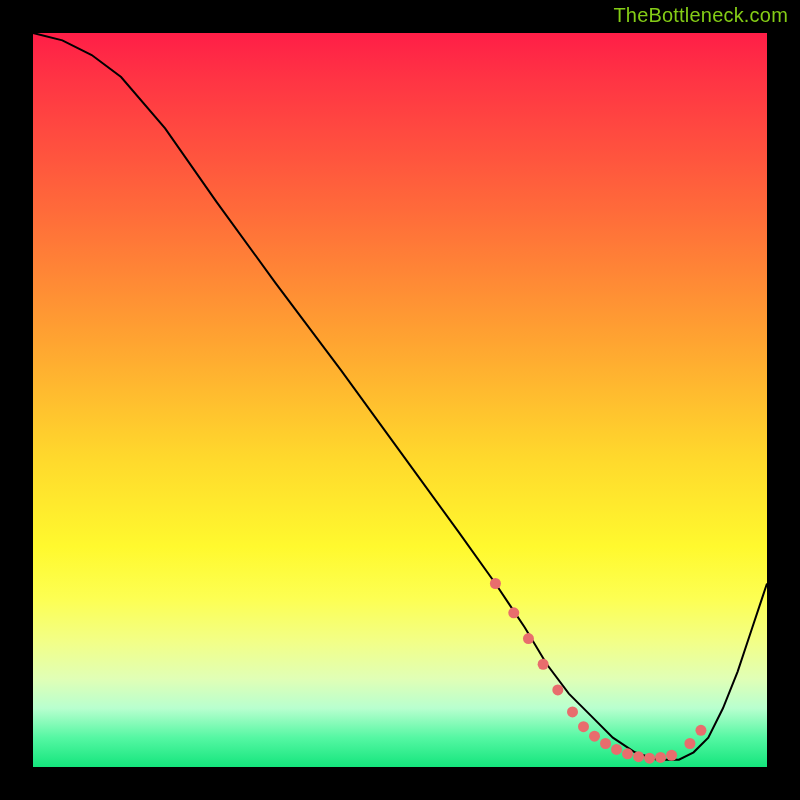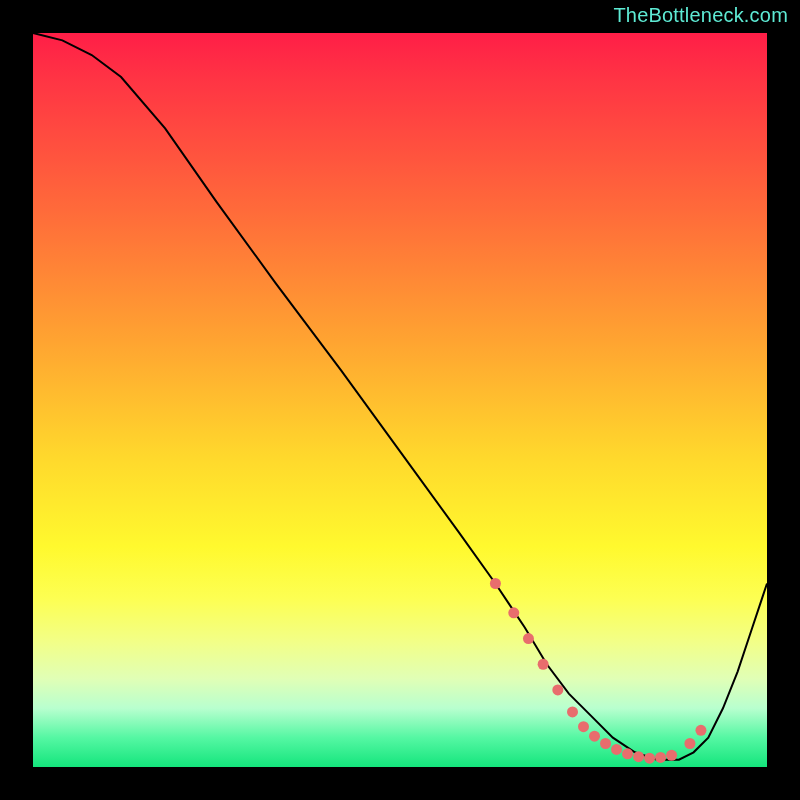--- a/index.html
+++ b/index.html
@@ -46,21 +46,21 @@
     top: 0;
     left: 0;
     width: 734px;
     height: 734px;
     overflow: visible;
   }
   .watermark {
     position: absolute;
     top: 4px;
     right: 12px;
-    color: #5eead4;
+    color: #84cc16;
     font-size: 20px;
     font-weight: 500;
     letter-spacing: 0.2px;
     user-select: none;
   }
 </style>
 </head>
 <body>
 
 <div class="frame">

